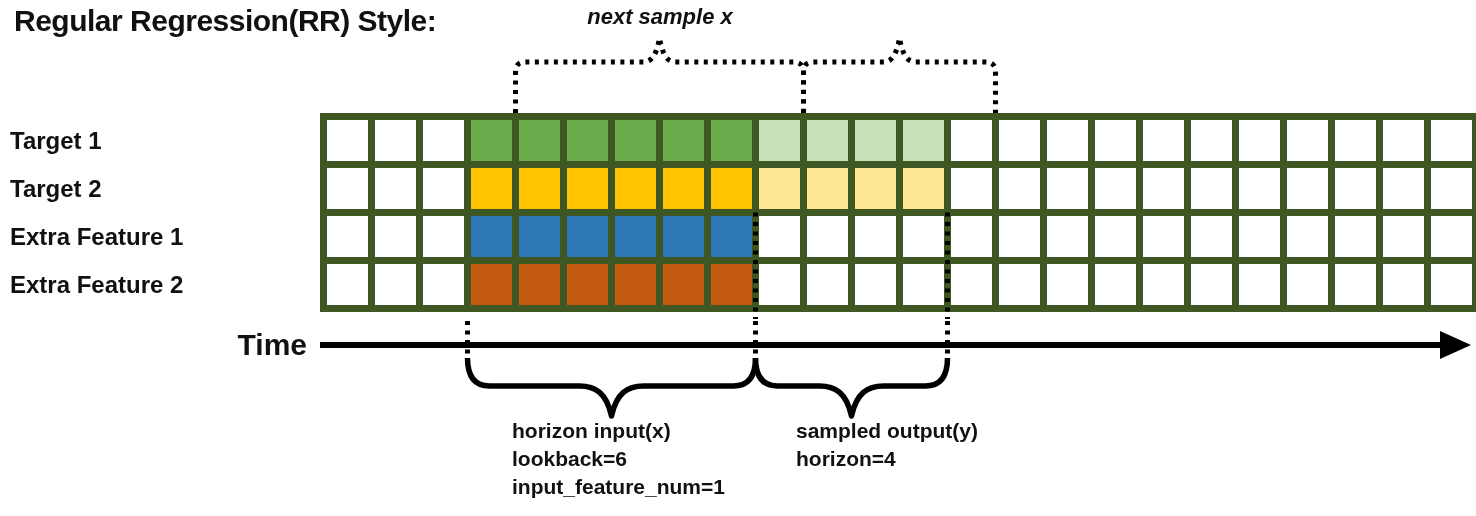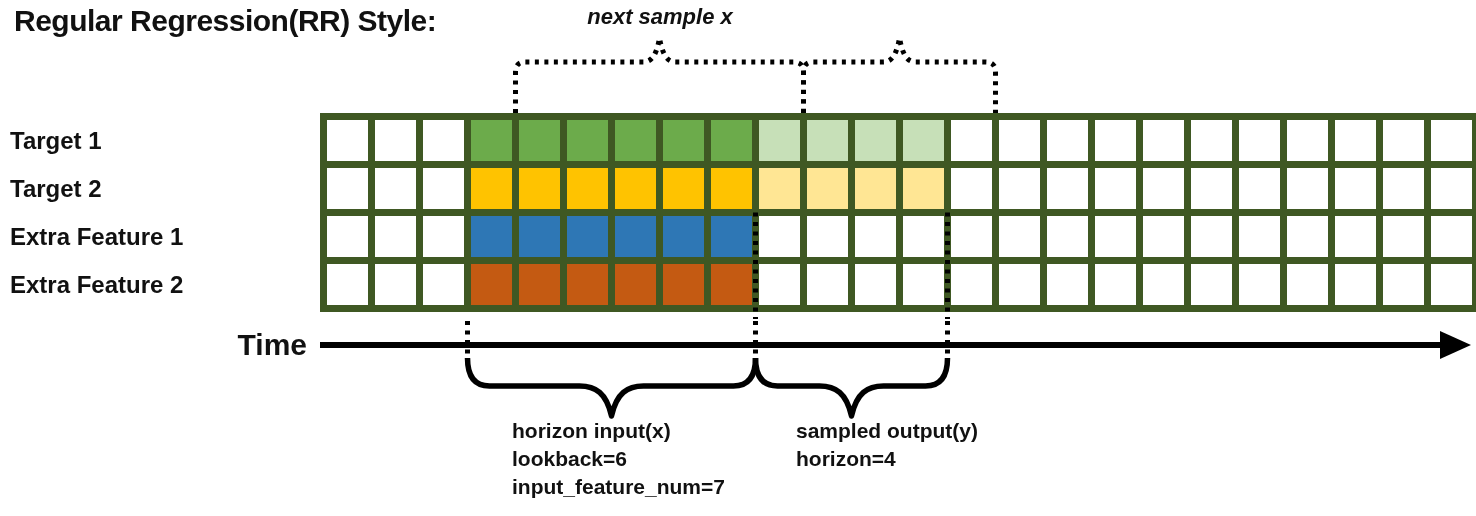--- a/index.html
+++ b/index.html
@@ -152,21 +152,21 @@
       <div class="cell" style="background: rgb(255, 255, 255);"></div>
       <div class="cell" style="background: rgb(255, 255, 255);"></div>
       <div class="cell" style="background: rgb(255, 255, 255);"></div>
     </div>
 
   <div class="time-label">Time</div>
 
   <div id="anno-input" class="anno-block">
     <div>horizon input(x)</div>
     <div>lookback=6</div>
-    <div>input_feature_num=7</div>
+    <div>input_feature_num=1</div>
   </div>
   <div id="anno-output" class="anno-block">
     <div>sampled output(y)</div>
     <div>horizon=4</div>
   </div>
 
   <svg id="overlay" width="1476" height="516" viewBox="0 0 1476 516">
       <path fill="none" stroke="#000000" stroke-width="5" stroke-dasharray="4 5.5" d="M 515.5 113 L 515.5 72 Q 515.5 62 525.5 62 L 643.5 62 C 651.5 62 656.5 55 659.5 38 C 662.5 55 667.5 62 675.5 62 L 793.5 62 Q 803.5 62 803.5 72 L 803.5 113"></path>
       <path fill="none" stroke="#000000" stroke-width="5" stroke-dasharray="4 5.5" d="M 803.5 113 L 803.5 72 Q 803.5 62 813.5 62 L 883.5 62 C 891.5 62 896.5 55 899.5 38 C 902.5 55 907.5 62 915.5 62 L 985.5 62 Q 995.5 62 995.5 72 L 995.5 113"></path>
       <line fill="none" stroke="#000000" stroke-width="5" stroke-dasharray="4 5.5" x1="755.5" y1="212.5" x2="755.5" y2="319"></line>

